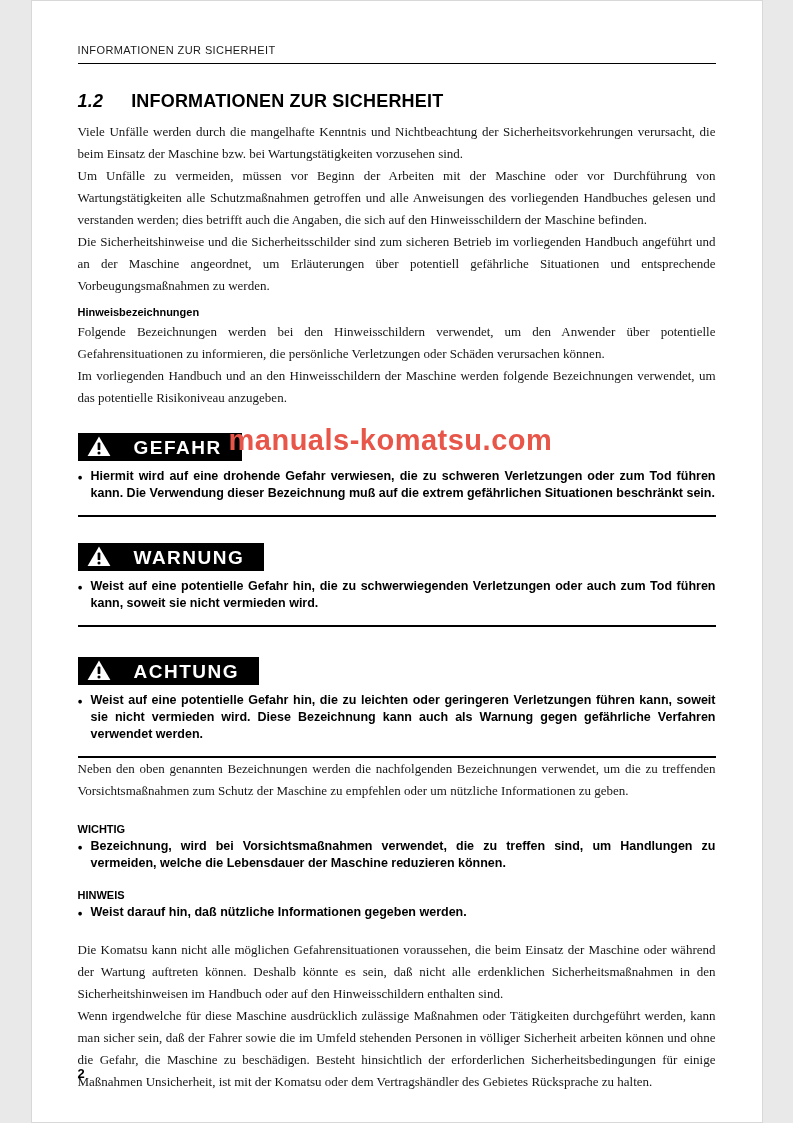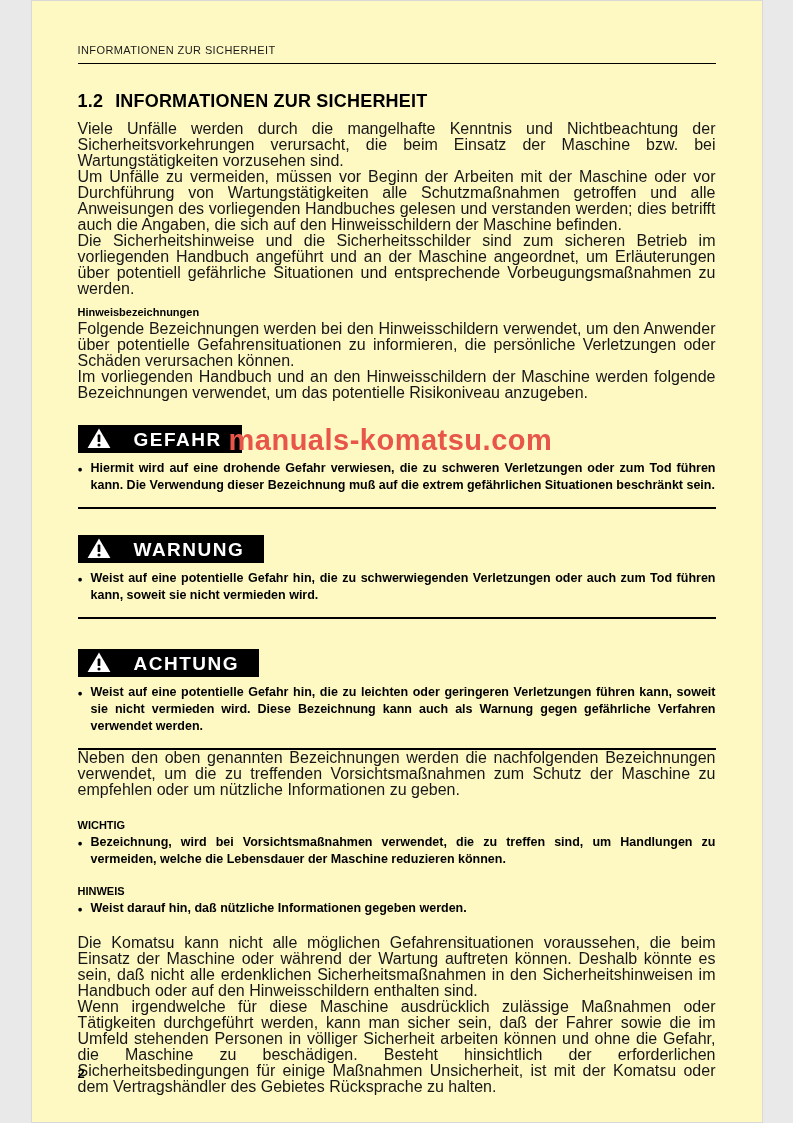--- a/index.html
+++ b/index.html
@@ -4,21 +4,21 @@
 <style>
   * { margin: 0; padding: 0; box-sizing: border-box; }
   html, body { background: #e9e9e9; }
   body { font-family: "Liberation Sans", "DejaVu Sans", sans-serif; }
 
   .page {
     position: relative;
     width: 732px;
     height: 1123px;
     margin: 0 auto;
-    background: #fef9c3;
+    background: #ffffff;
     color: #111111;
     padding: 44px 47px 0 47px;
     overflow: hidden;
     box-shadow: inset 0 0 0 1px #d8d8d8;
   }
 
   
   .running-header {
     font-size: 11px;
     letter-spacing: 0.4px;
@@ -32,28 +32,29 @@
 
   
   .section-title {
     margin-top: 27px;
     font-size: 18px;
     font-weight: bold;
     letter-spacing: 0.2px;
     color: #000;
     display: flex;
   }
-  .section-title .num { margin-right: 12px; }
+  .section-title .num { margin-right: 28px; font-style: italic; }
 
   
   .body-text {
-    font-size: 16px;
-    line-height: 16px;
+    font-size: 13px;
+    line-height: 22px;
     text-align: justify;
     color: #161616;
+    font-family: Liberation Serif, serif;
   }
   .body-text p { margin: 0; }
   .stack-gap { margin-top: 9px; }
 
   .sub-heading {
     margin-top: 9px;
     font-size: 11px;
     font-weight: bold;
     color: #000;
   }

